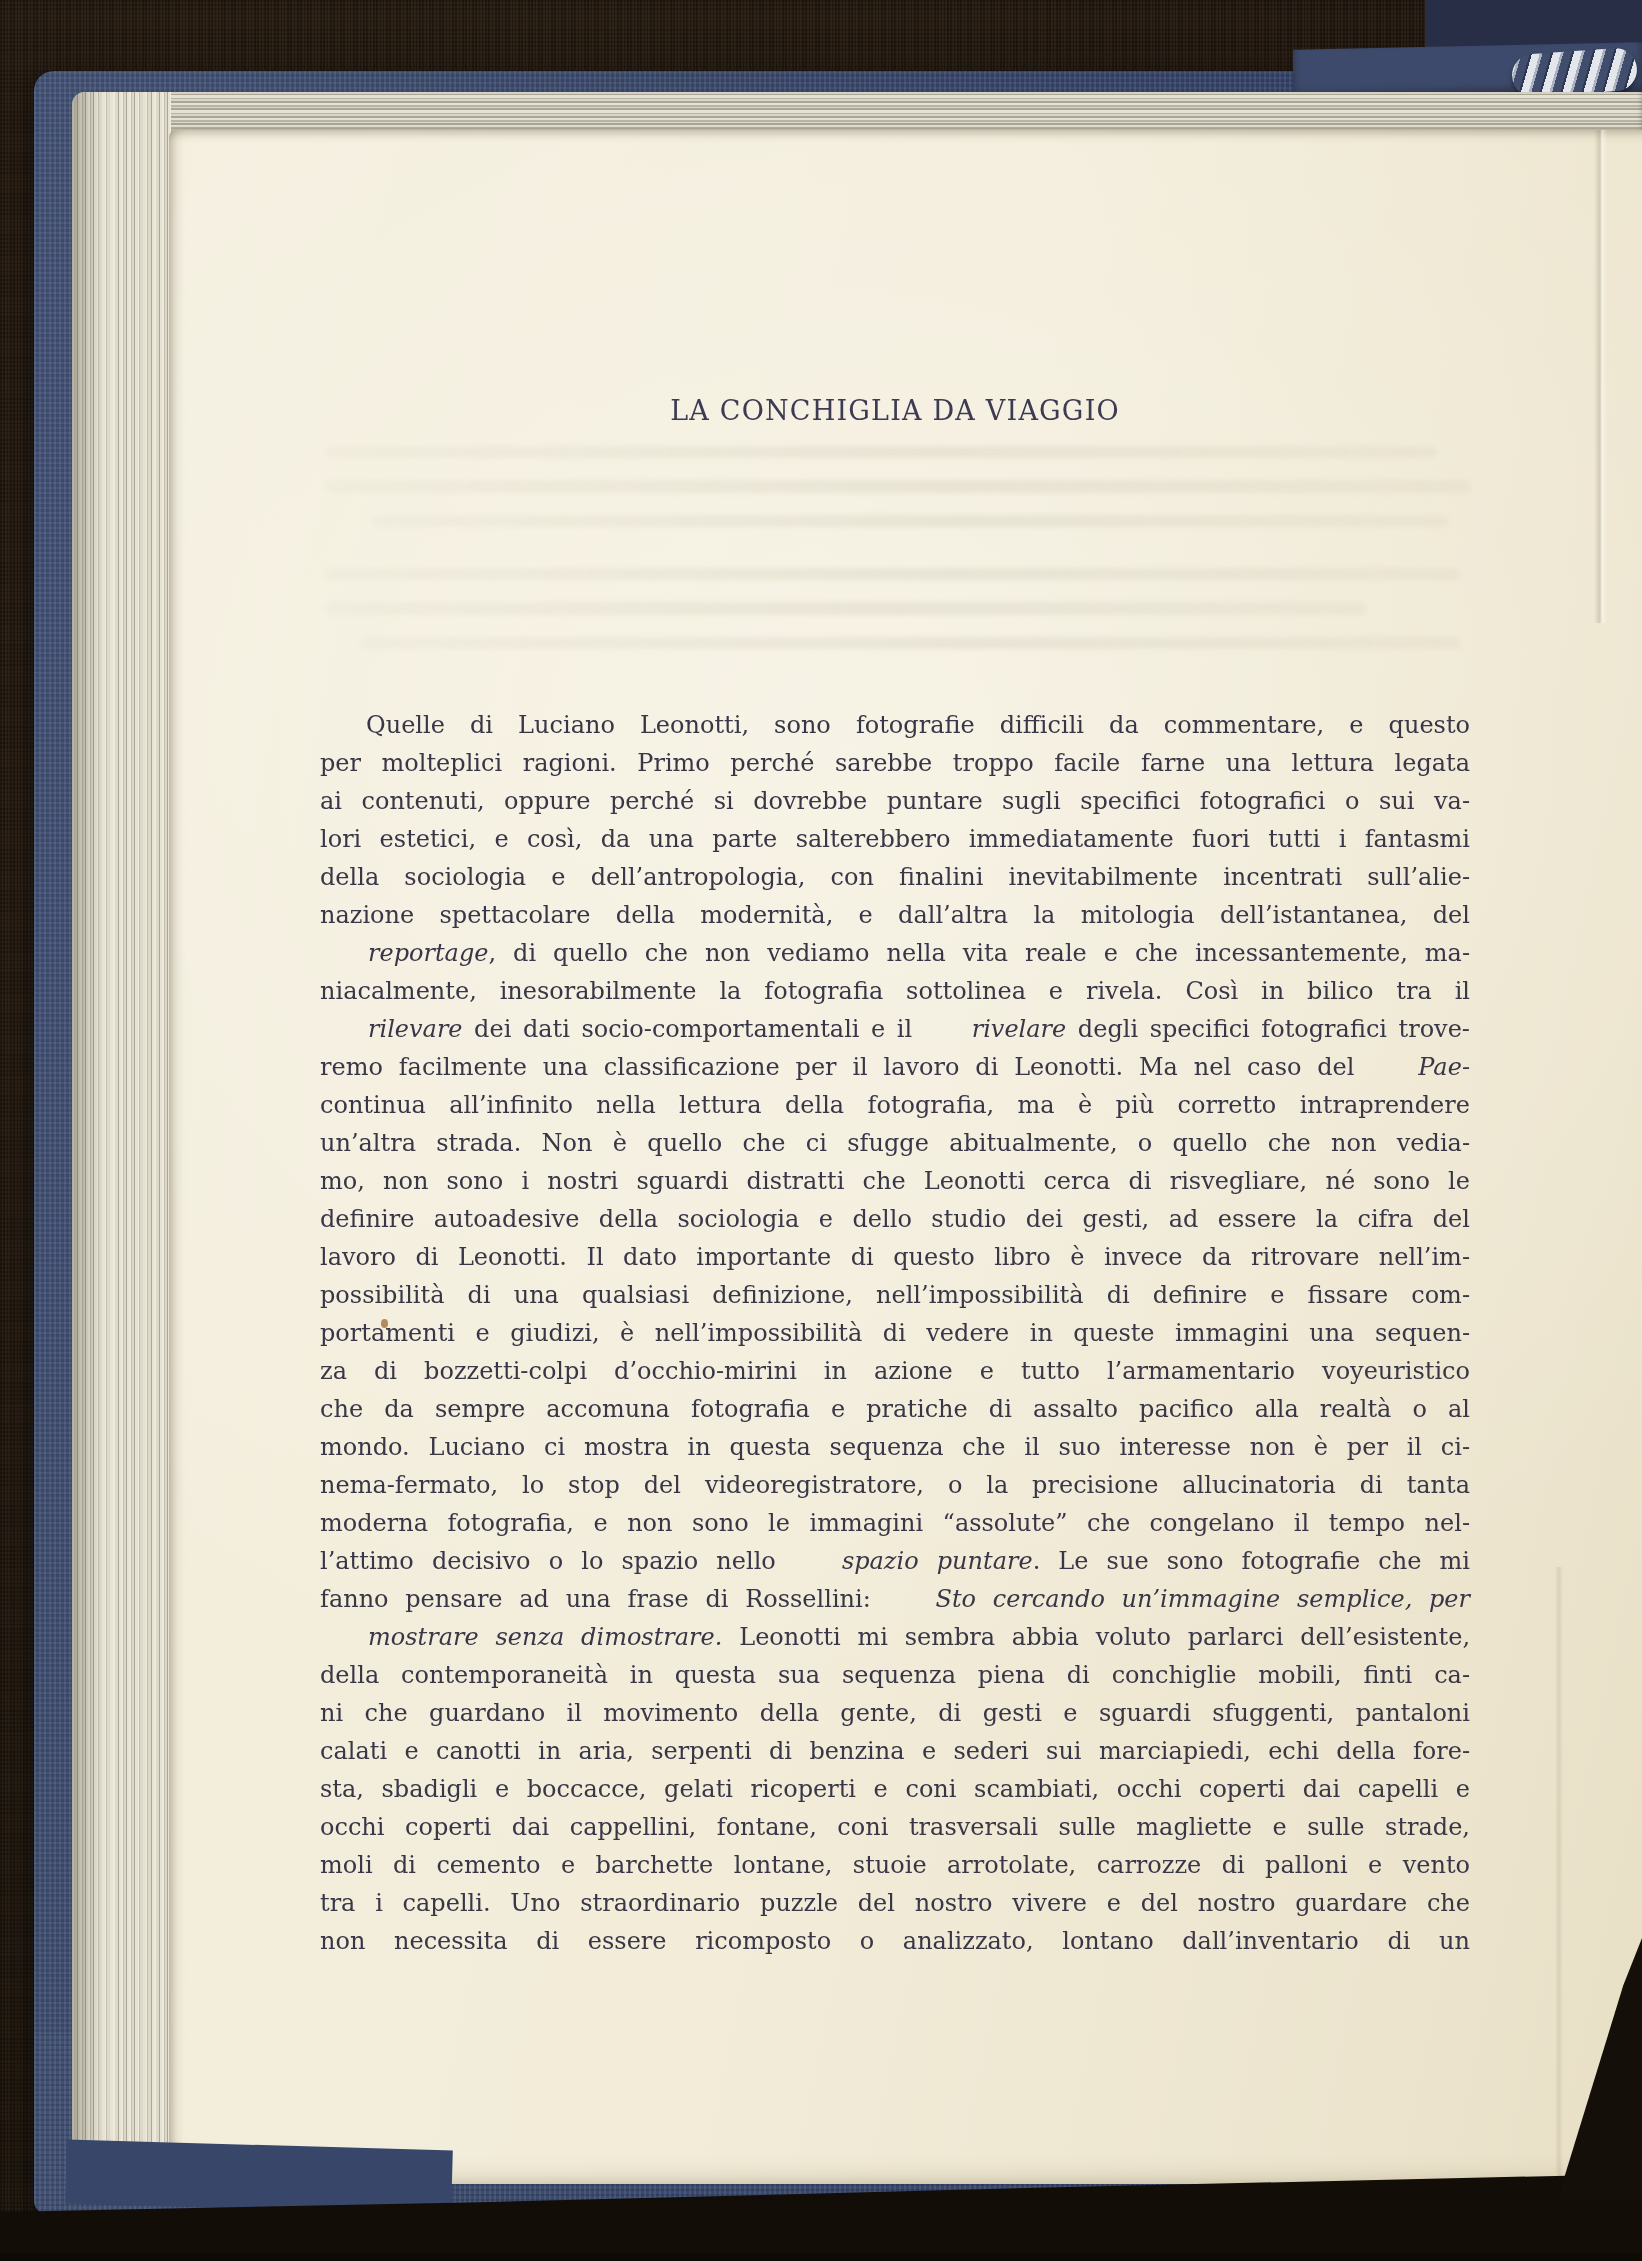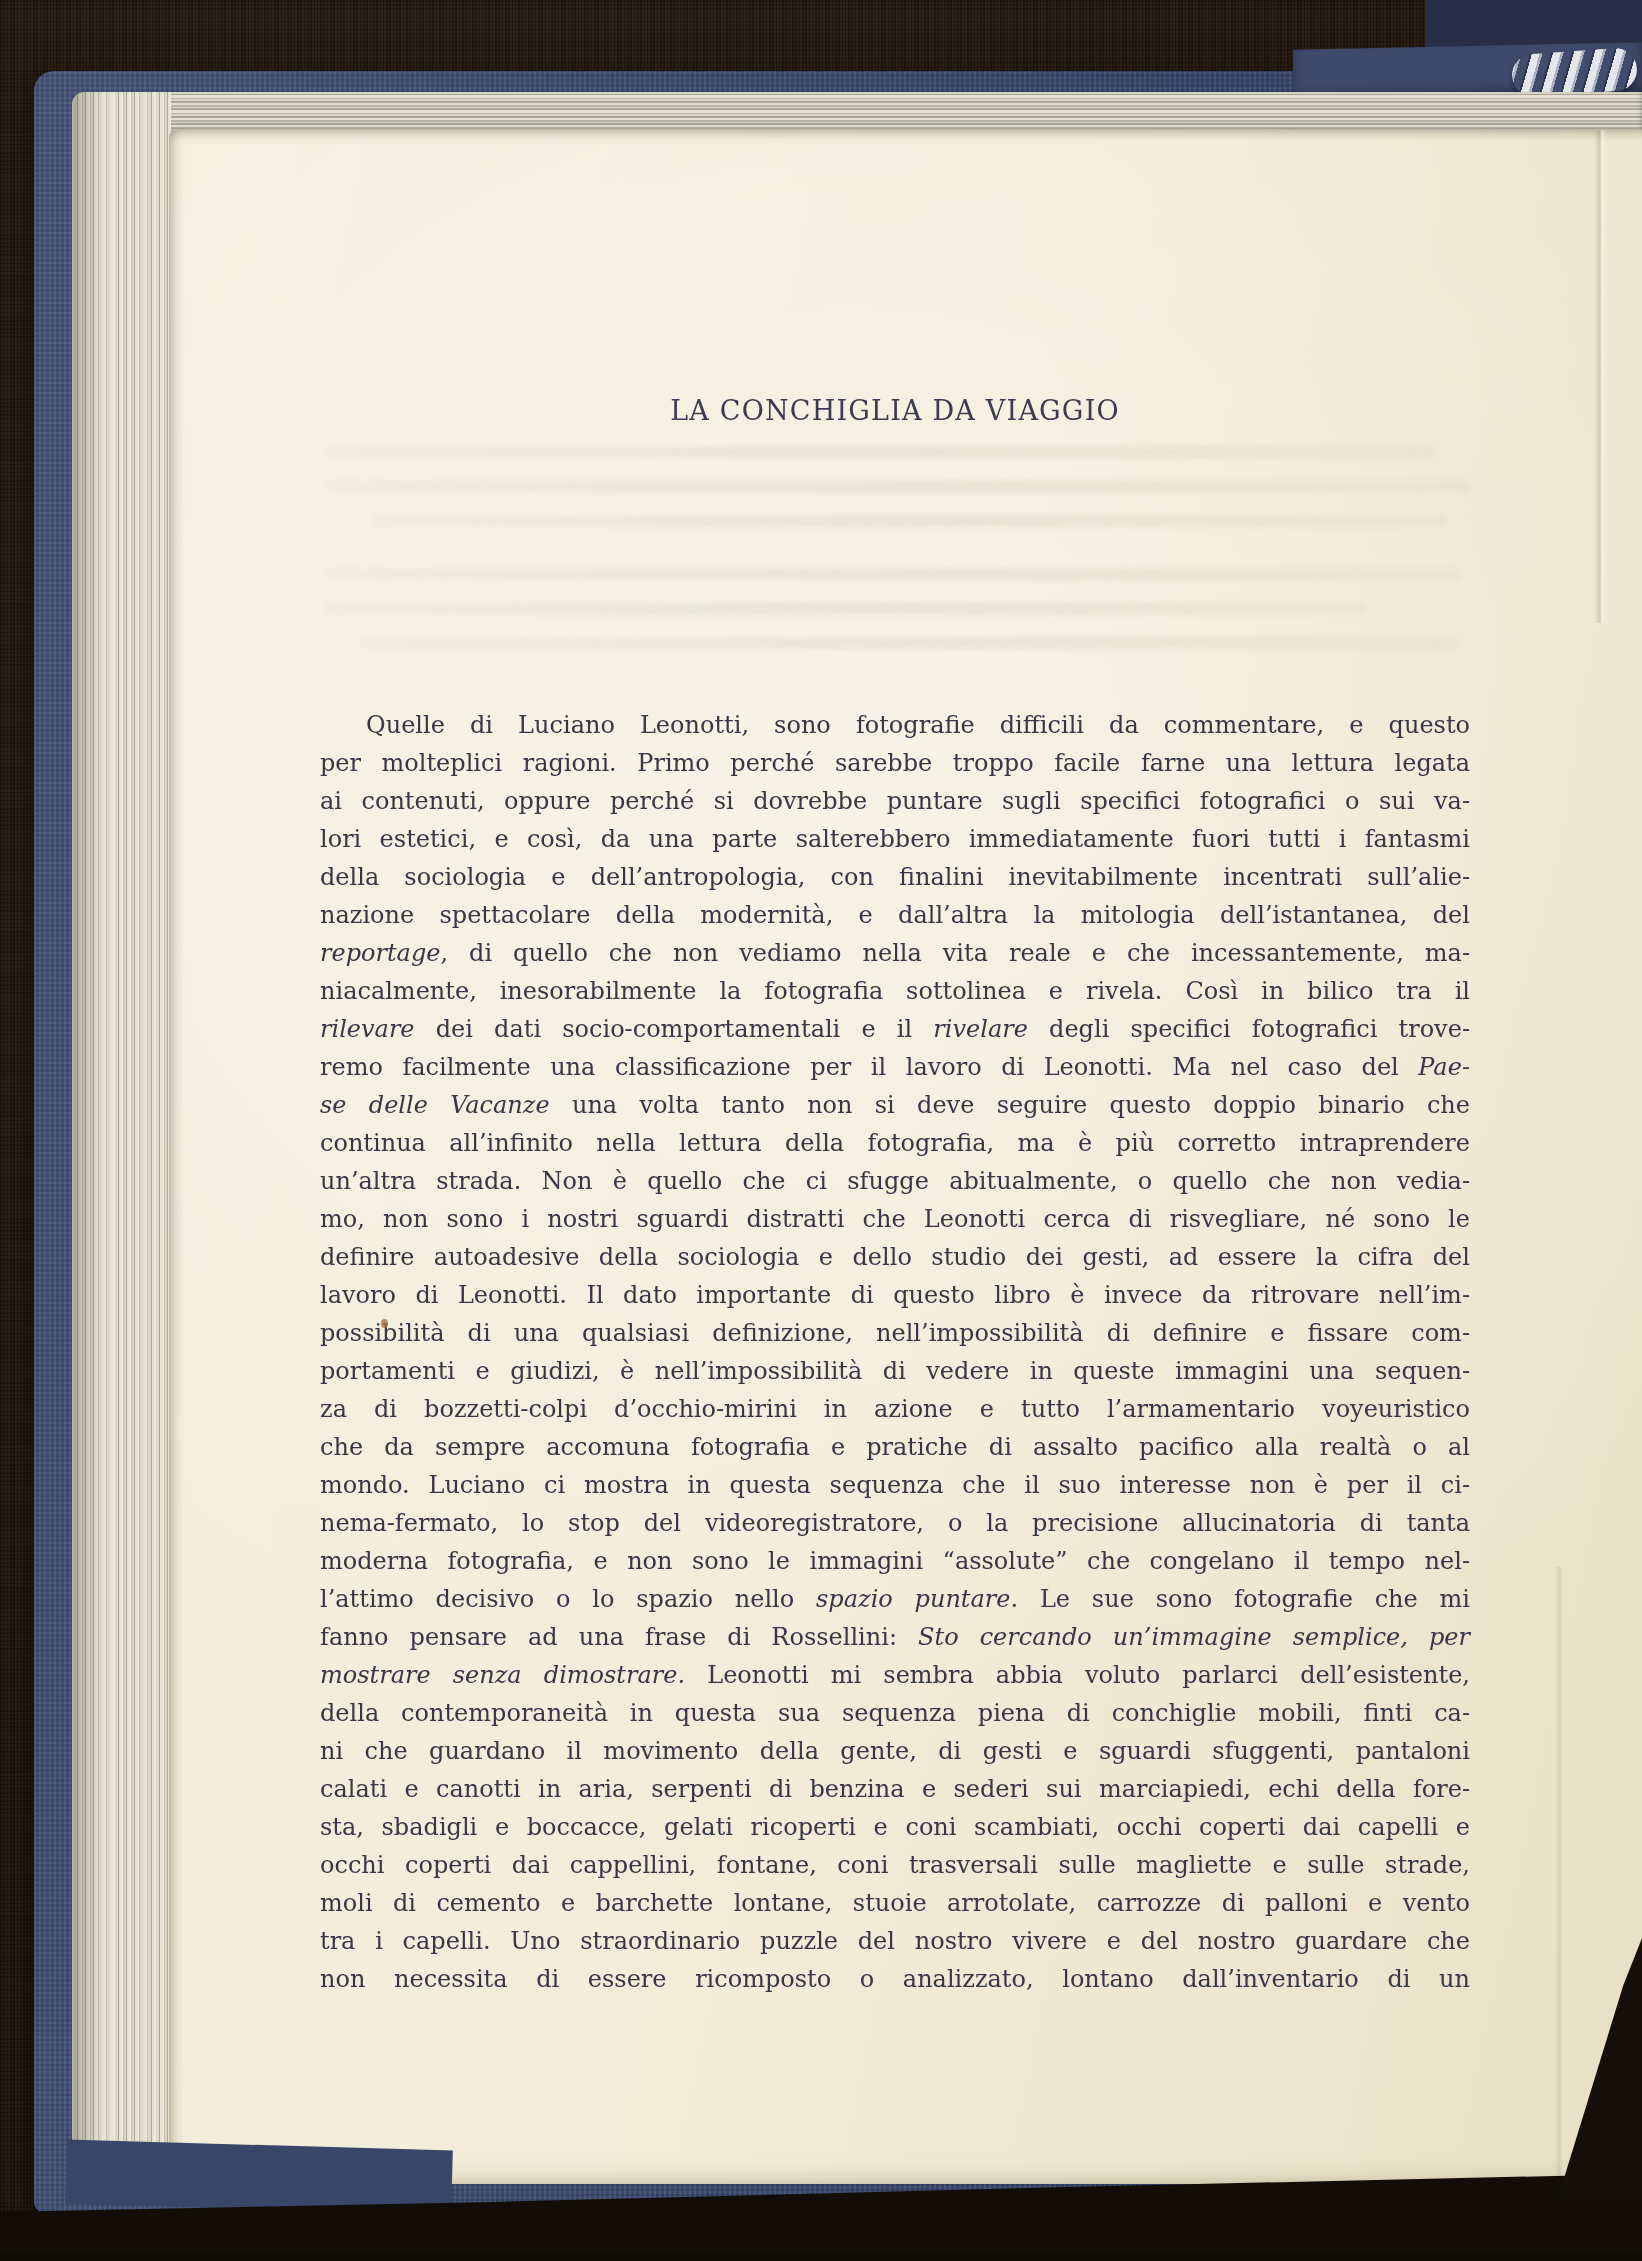--- a/index.html
+++ b/index.html
@@ -61,21 +61,21 @@
              background:linear-gradient(to right, rgba(0,0,0,0), rgba(110,98,72,.14), rgba(0,0,0,0));}
   .speck{position:absolute;left:212px;top:1189px;width:7.4px;height:9px;border-radius:50%;background:#a4703f;opacity:.8;}
 
   
   .title{position:absolute;left:151px;top:264px;width:1150px;margin:0;
          text-align:center;font-size:27px;font-weight:normal;letter-spacing:1.2px;
          color:#3d3b52;line-height:33px;}
   .text-block{position:absolute;left:151px;top:576px;width:1150px;color:#383647;}
   .line{font-size:24px;line-height:38px;white-space:nowrap;
         text-align:justify;text-align-last:justify;}
-  .line i{}
+  .line i{margin-left:48px;}
   .text-block .line:first-child{text-indent:46px;}
 
   
   .cover-sliver{position:absolute;left:66px;top:2145px;width:386px;height:64px;background:#38466a;transform:rotate(1.6deg);}
   .shadow-band{position:absolute;left:0;top:2174px;width:1642px;height:87px;background:#120d07;
                clip-path:polygon(0 38px,30% 28px,65% 13px,100% 0,100% 87px,0 87px);}
   .shadow-below{position:absolute;left:0;top:2253px;width:1642px;height:8.2px;background:#0e0a06;}
   .shadow-corner{position:absolute;left:1557px;top:1938px;width:85px;height:263px;background:#140f09;
                  clip-path:polygon(100% 0,100% 100%,0 100%,78% 18%);}
 </style>
@@ -113,21 +113,20 @@
     <div class="line">Quelle di Luciano Leonotti, sono fotografie difficili da commentare, e questo</div>
         <div class="line">per molteplici ragioni. Primo perché sarebbe troppo facile farne una lettura legata</div>
         <div class="line">ai contenuti, oppure perché si dovrebbe puntare sugli specifici fotografici o sui va-</div>
         <div class="line">lori estetici, e così, da una parte salterebbero immediatamente fuori tutti i fantasmi</div>
         <div class="line">della sociologia e dell’antropologia, con finalini inevitabilmente incentrati sull’alie-</div>
         <div class="line">nazione spettacolare della modernità, e dall’altra la mitologia dell’istantanea, del</div>
         <div class="line"><i>reportage</i>, di quello che non vediamo nella vita reale e che incessantemente, ma-</div>
         <div class="line">niacalmente, inesorabilmente la fotografia sottolinea e rivela. Così in bilico tra il</div>
         <div class="line"><i>rilevare</i> dei dati socio-comportamentali e il <i>rivelare</i> degli specifici fotografici trove-</div>
         <div class="line">remo facilmente una classificazione per il lavoro di Leonotti. Ma nel caso del <i>Pae-</i></div>
-        <div class="line"><i>se delle Vacanze</i> una volta tanto non si deve seguire questo doppio binario che</div>
         <div class="line">continua all’infinito nella lettura della fotografia, ma è più corretto intraprendere</div>
         <div class="line">un’altra strada. Non è quello che ci sfugge abitualmente, o quello che non vedia-</div>
         <div class="line">mo, non sono i nostri sguardi distratti che Leonotti cerca di risvegliare, né sono le</div>
         <div class="line">definire autoadesive della sociologia e dello studio dei gesti, ad essere la cifra del</div>
         <div class="line">lavoro di Leonotti. Il dato importante di questo libro è invece da ritrovare nell’im-</div>
         <div class="line">possibilità di una qualsiasi definizione, nell’impossibilità di definire e fissare com-</div>
         <div class="line">portamenti e giudizi, è nell’impossibilità di vedere in queste immagini una sequen-</div>
         <div class="line">za di bozzetti-colpi d’occhio-mirini in azione e tutto l’armamentario voyeuristico</div>
         <div class="line">che da sempre accomuna fotografia e pratiche di assalto pacifico alla realtà o al</div>
         <div class="line">mondo. Luciano ci mostra in questa sequenza che il suo interesse non è per il ci-</div>

